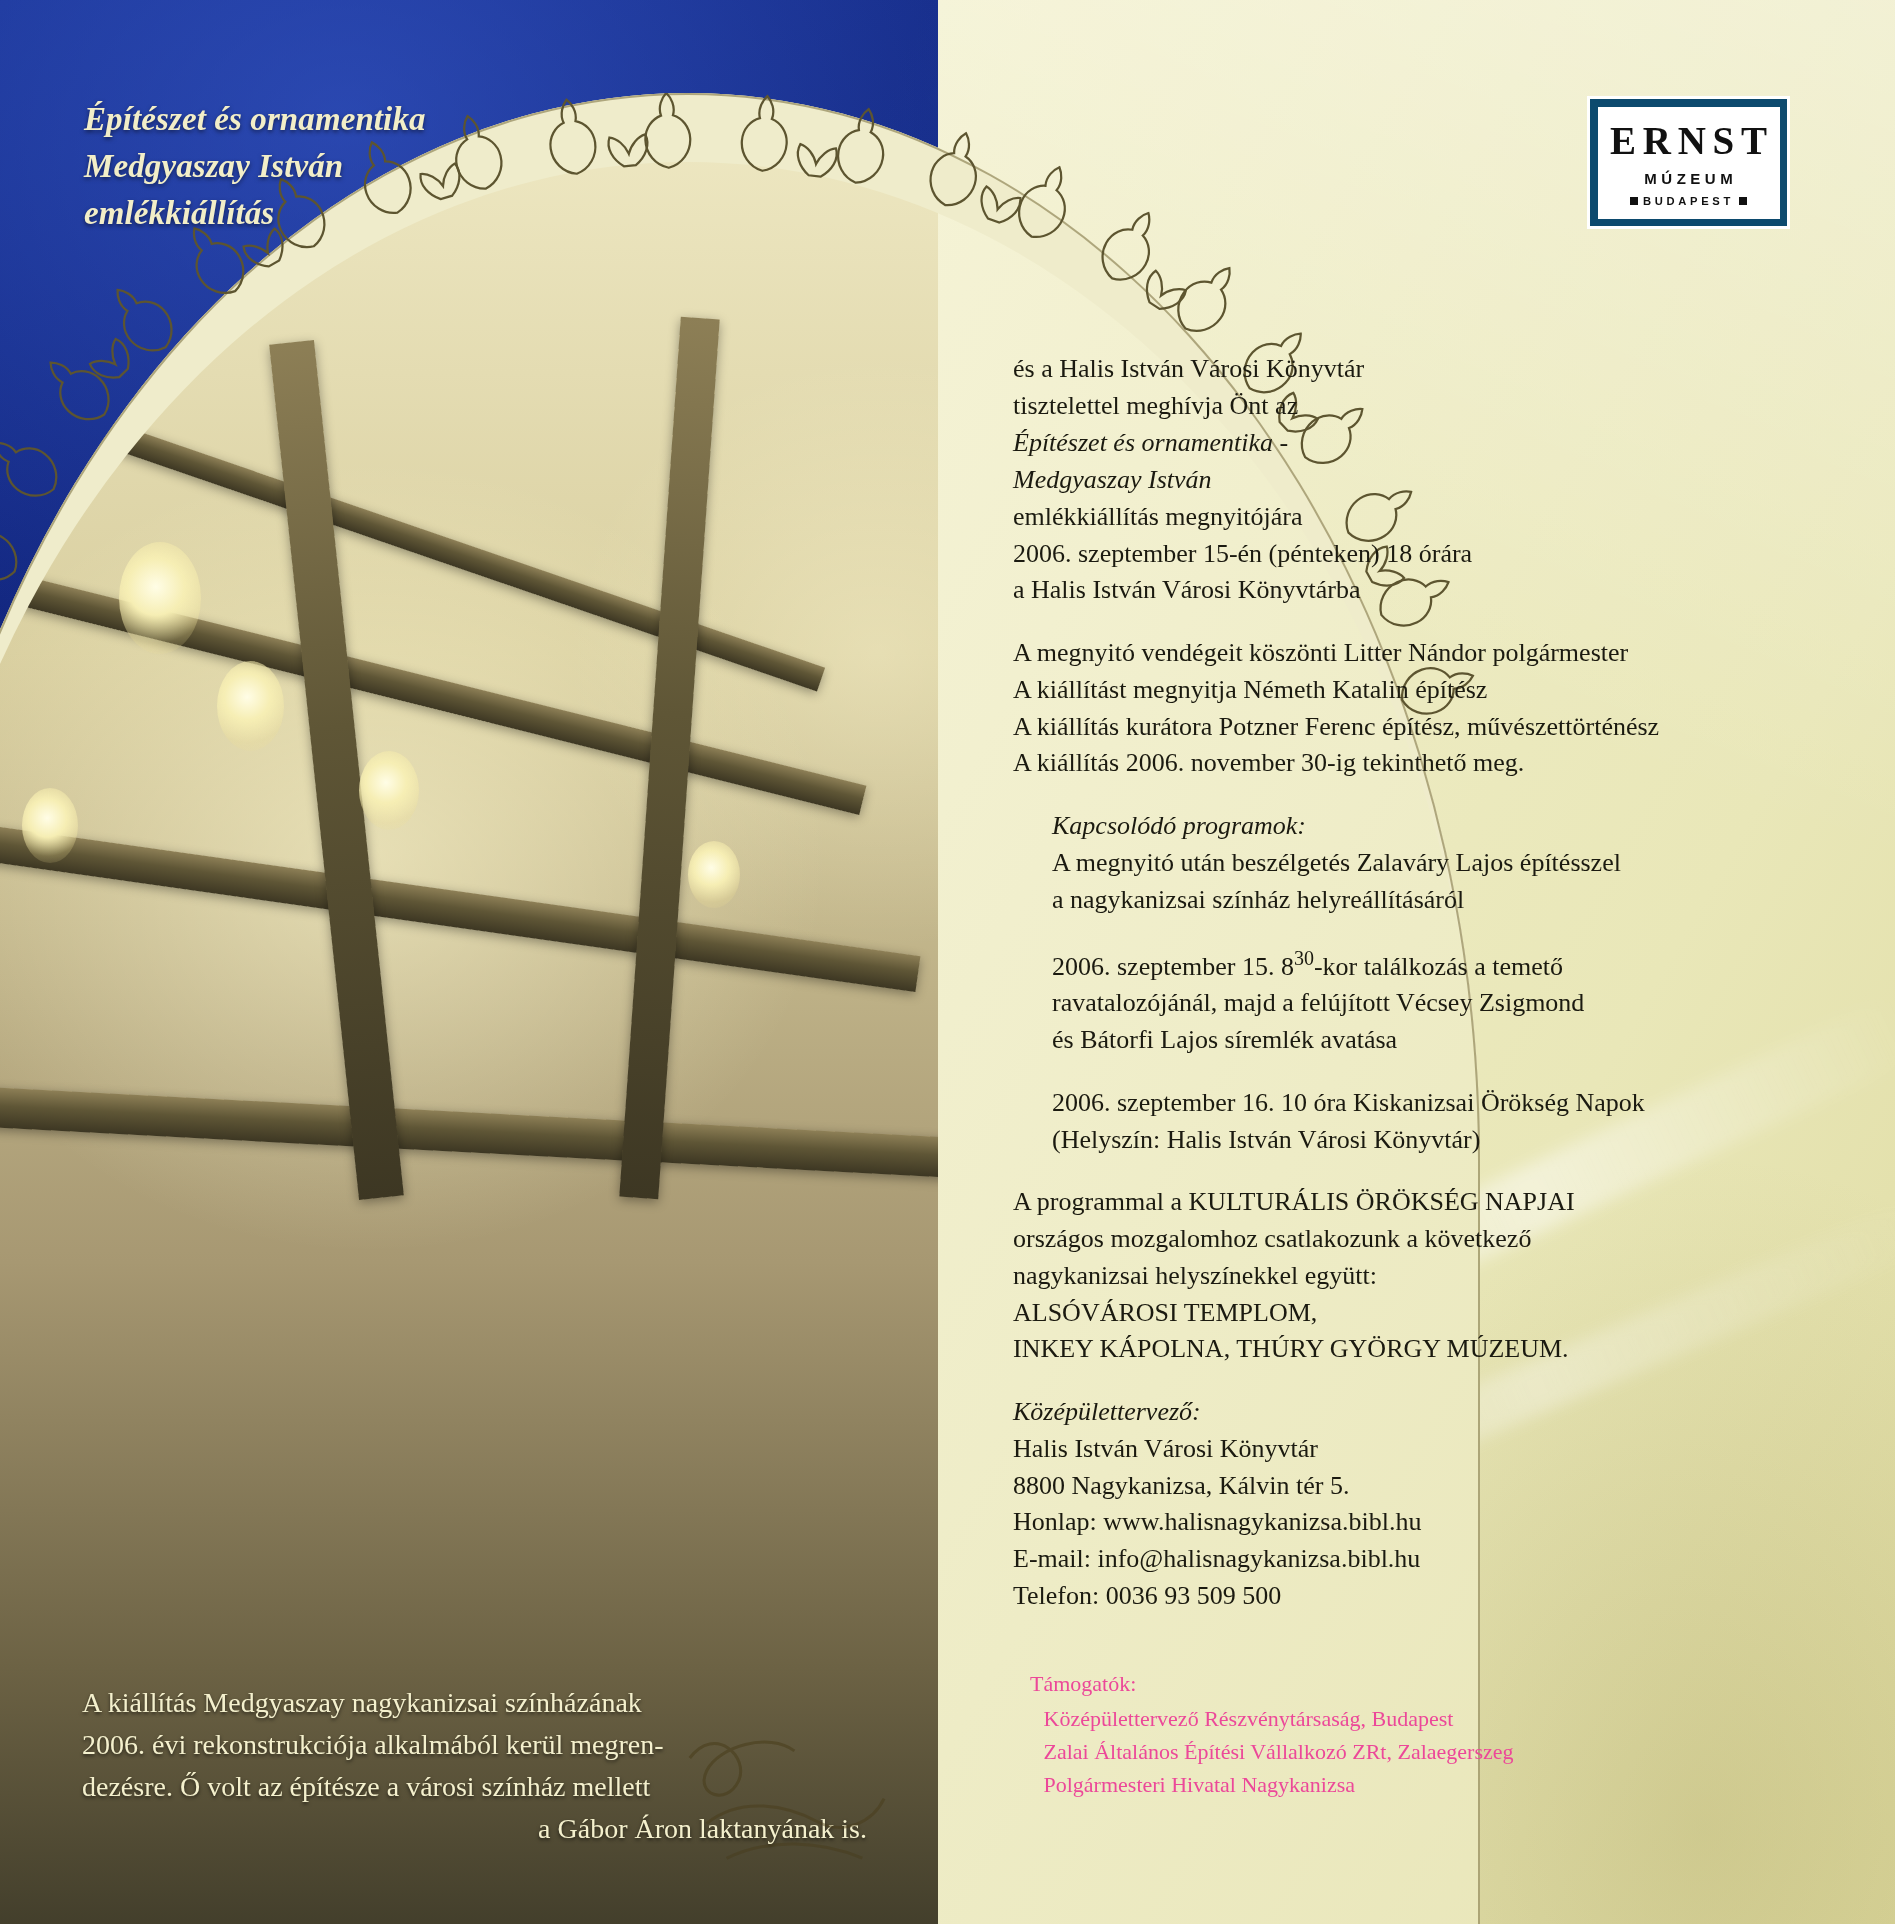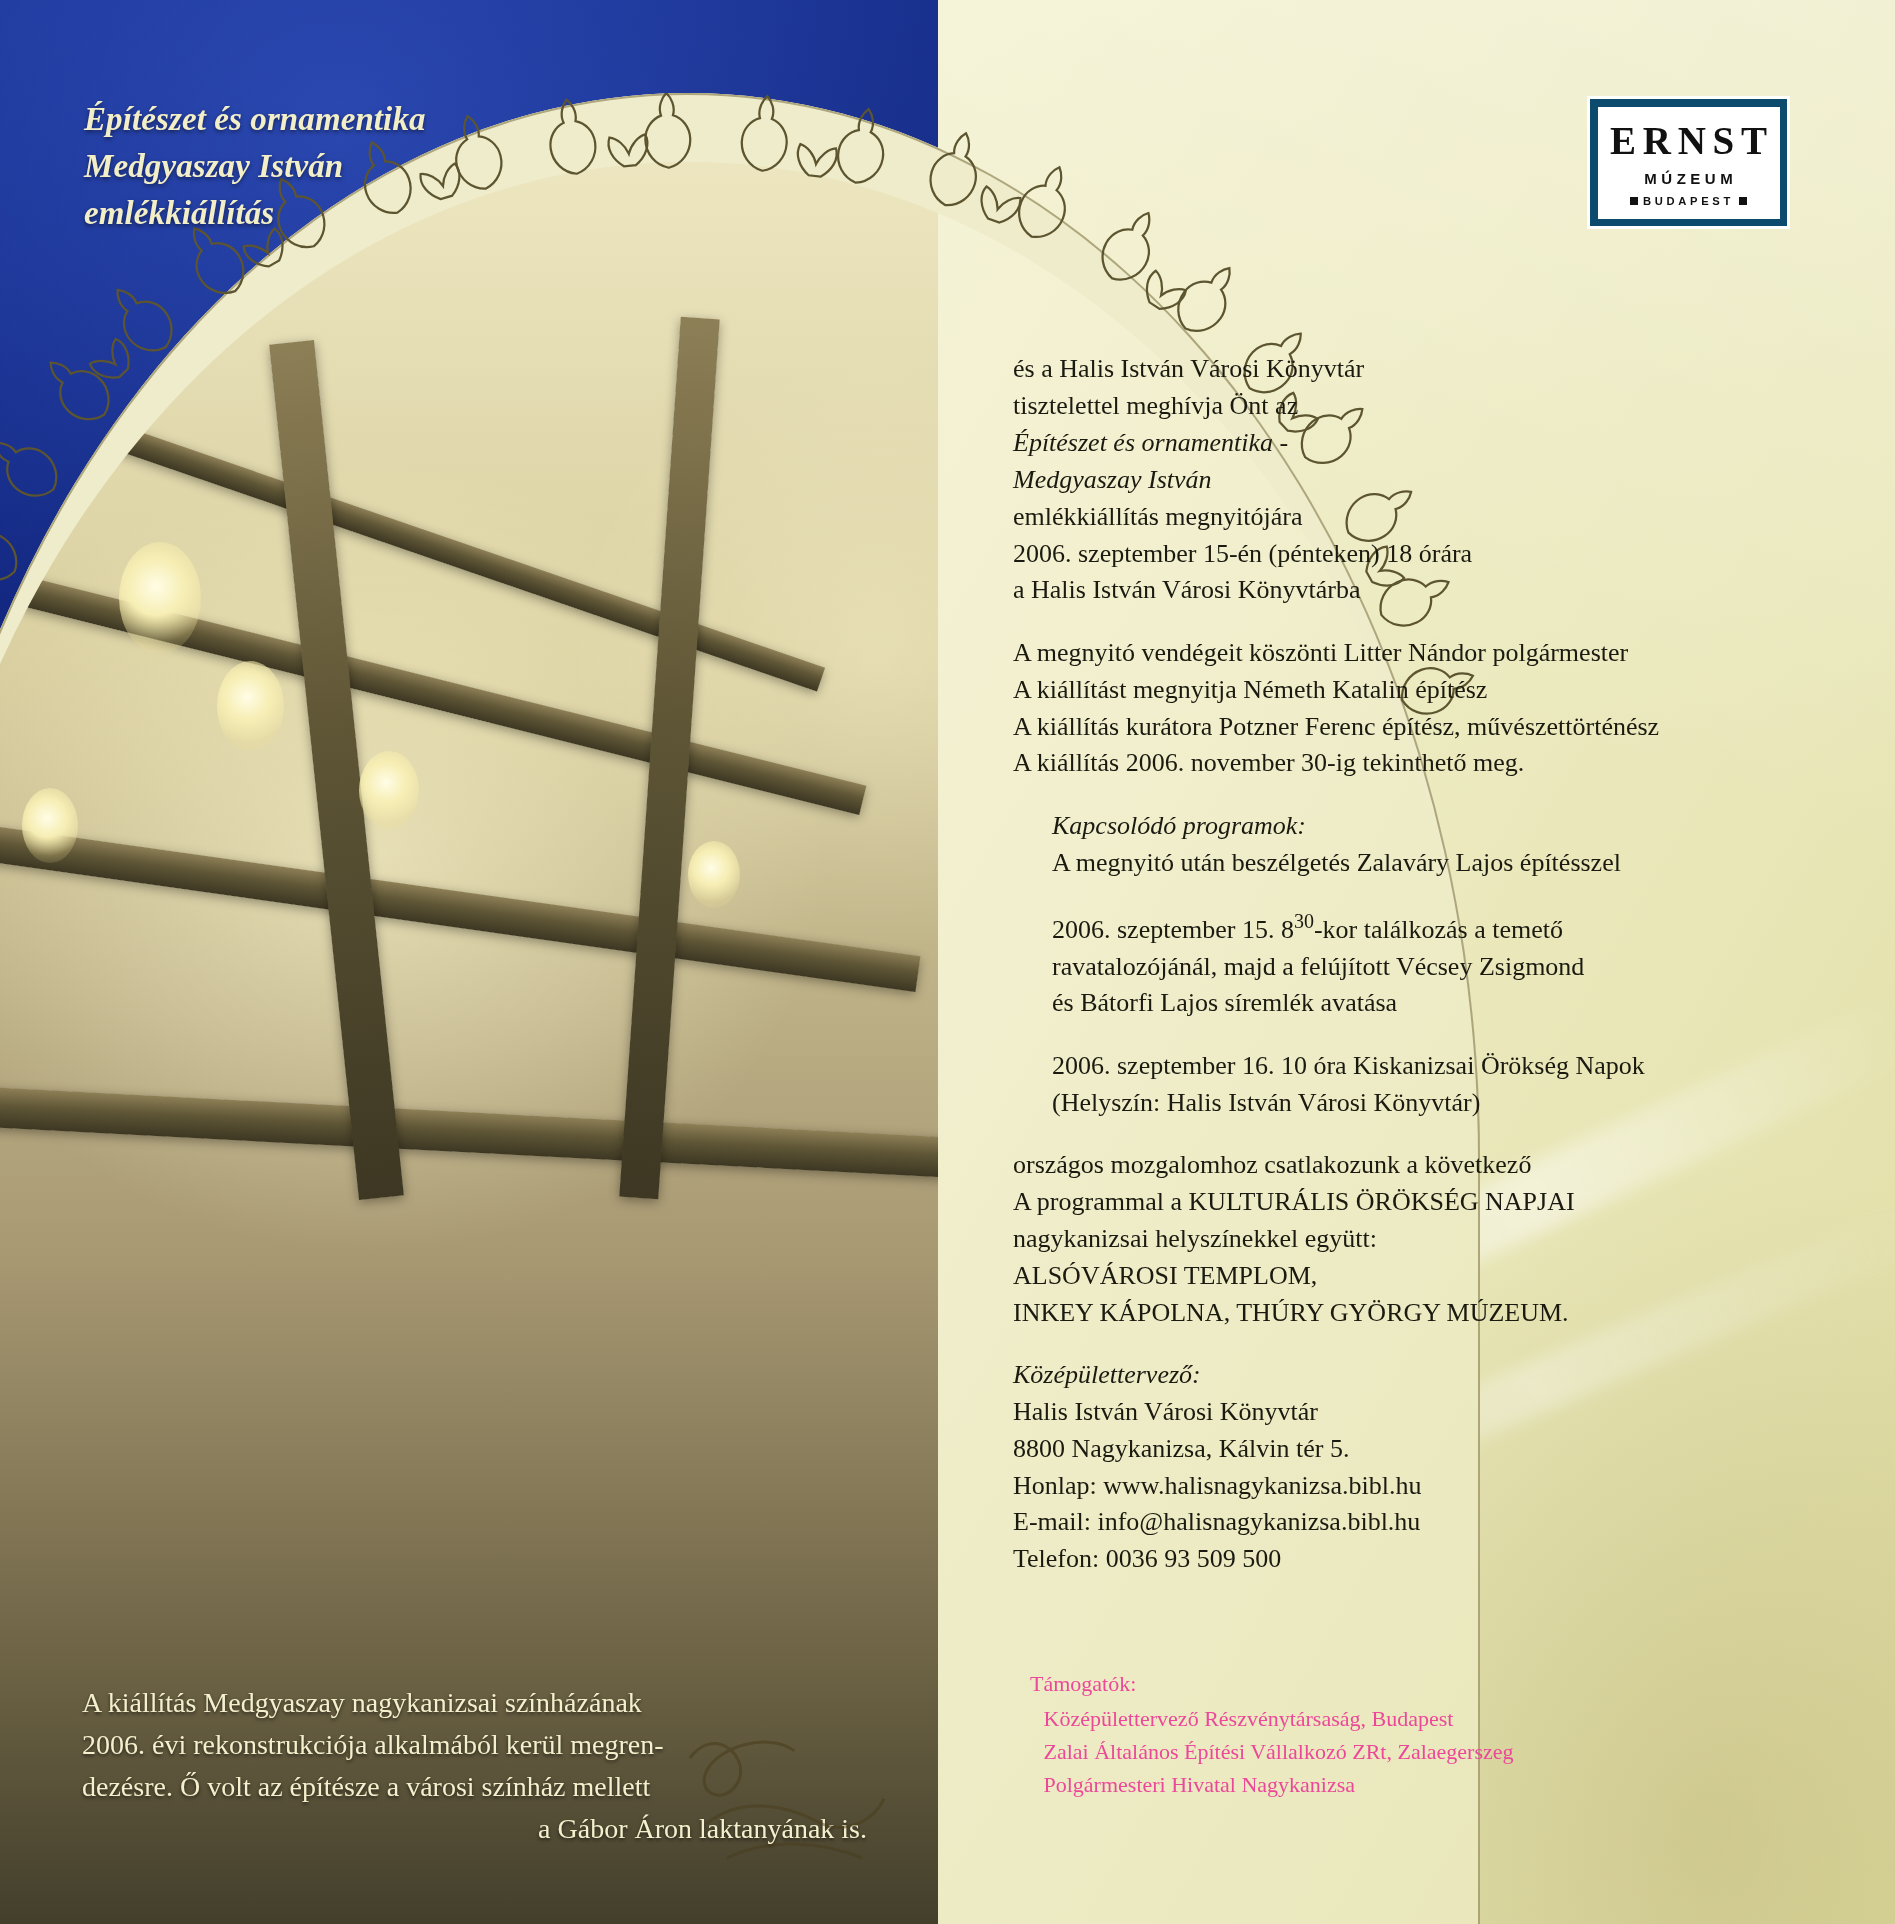--- a/index.html
+++ b/index.html
@@ -385,38 +385,39 @@
     <div class="para">
       <div>A megnyitó vendégeit köszönti Litter Nándor polgármester</div>
       <div>A kiállítást megnyitja Németh Katalin építész</div>
       <div>A kiállítás kurátora Potzner Ferenc építész, művészettörténész</div>
       <div>A kiállítás 2006. november 30-ig tekinthető meg.</div>
     </div>
 
     <div class="para indent">
       <div class="lead">Kapcsolódó programok:</div>
       <div>A megnyitó után beszélgetés Zalaváry Lajos építésszel</div>
+      <div>a nagykanizsai színház helyreállításáról</div>
     </div>
 
     <div class="para indent">
       <div>
         <span>2006. szeptember 15. 8</span><span class="sup">30</span><span>-kor találkozás a temető</span>
       </div>
       <div>ravatalozójánál, majd a felújított Vécsey Zsigmond</div>
       <div>és Bátorfi Lajos síremlék avatása</div>
     </div>
 
     <div class="para indent">
       <div>2006. szeptember 16. 10 óra Kiskanizsai Örökség Napok</div>
       <div>(Helyszín: Halis István Városi Könyvtár)</div>
     </div>
 
     <div class="para">
+      <div>A programmal a KULTURÁLIS ÖRÖKSÉG NAPJAI</div>
       <div>országos mozgalomhoz csatlakozunk a következő</div>
-      <div>A programmal a KULTURÁLIS ÖRÖKSÉG NAPJAI</div>
       <div>nagykanizsai helyszínekkel együtt:</div>
       <div>ALSÓVÁROSI TEMPLOM,</div>
       <div>INKEY KÁPOLNA, THÚRY GYÖRGY MÚZEUM.</div>
     </div>
 
     <div class="para">
       <div class="it">Középülettervező:</div>
       <div>Halis István Városi Könyvtár</div>
       <div>8800 Nagykanizsa, Kálvin tér 5.</div>
       <div>Honlap: www.halisnagykanizsa.bibl.hu</div>

